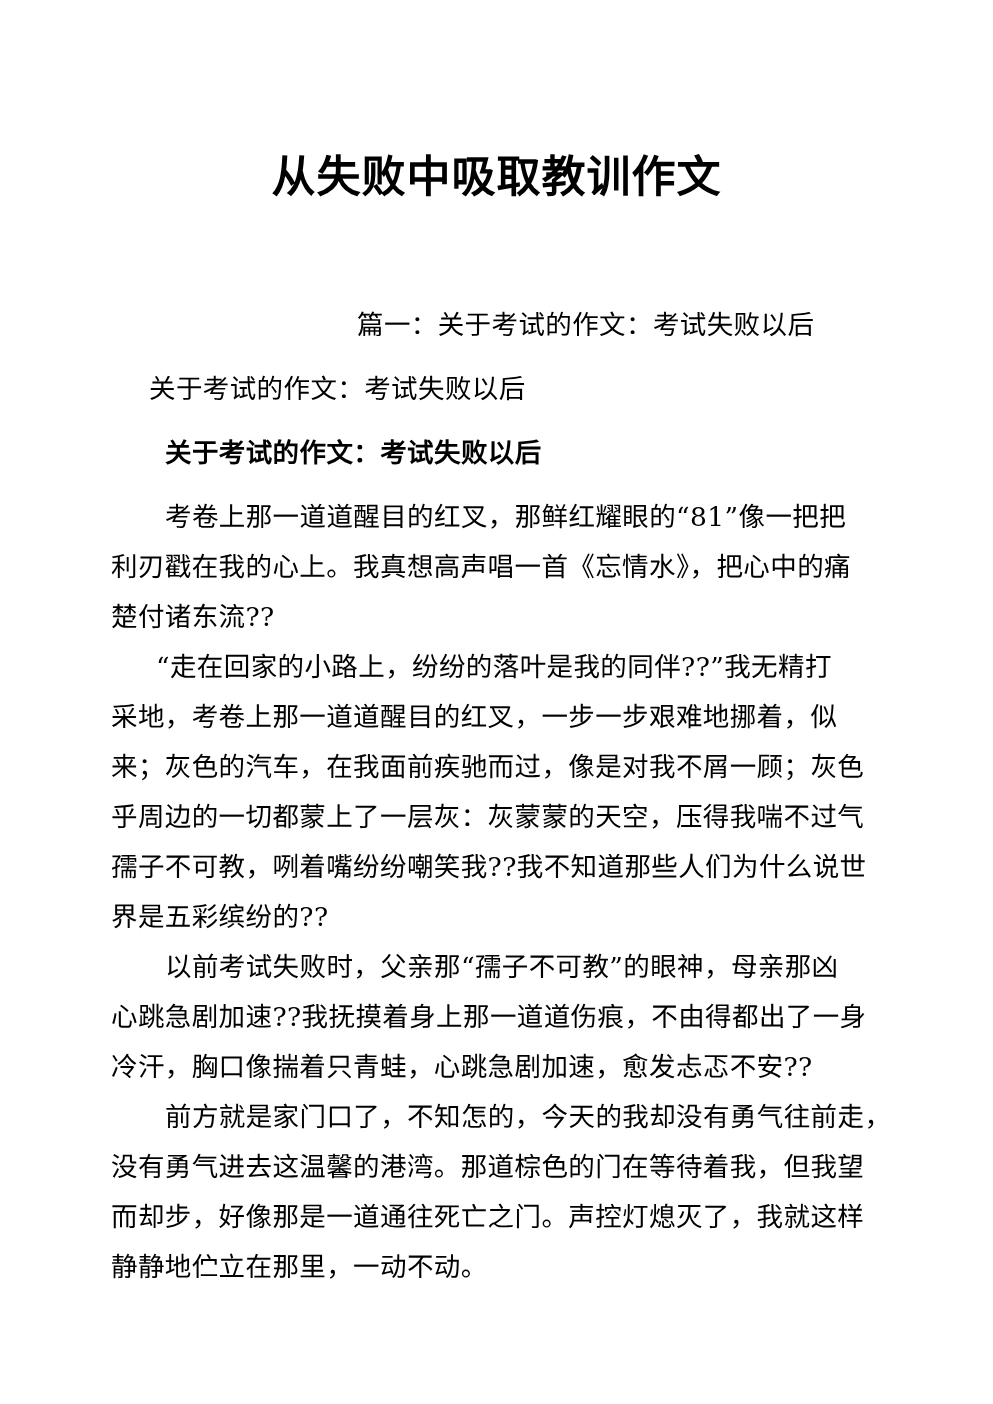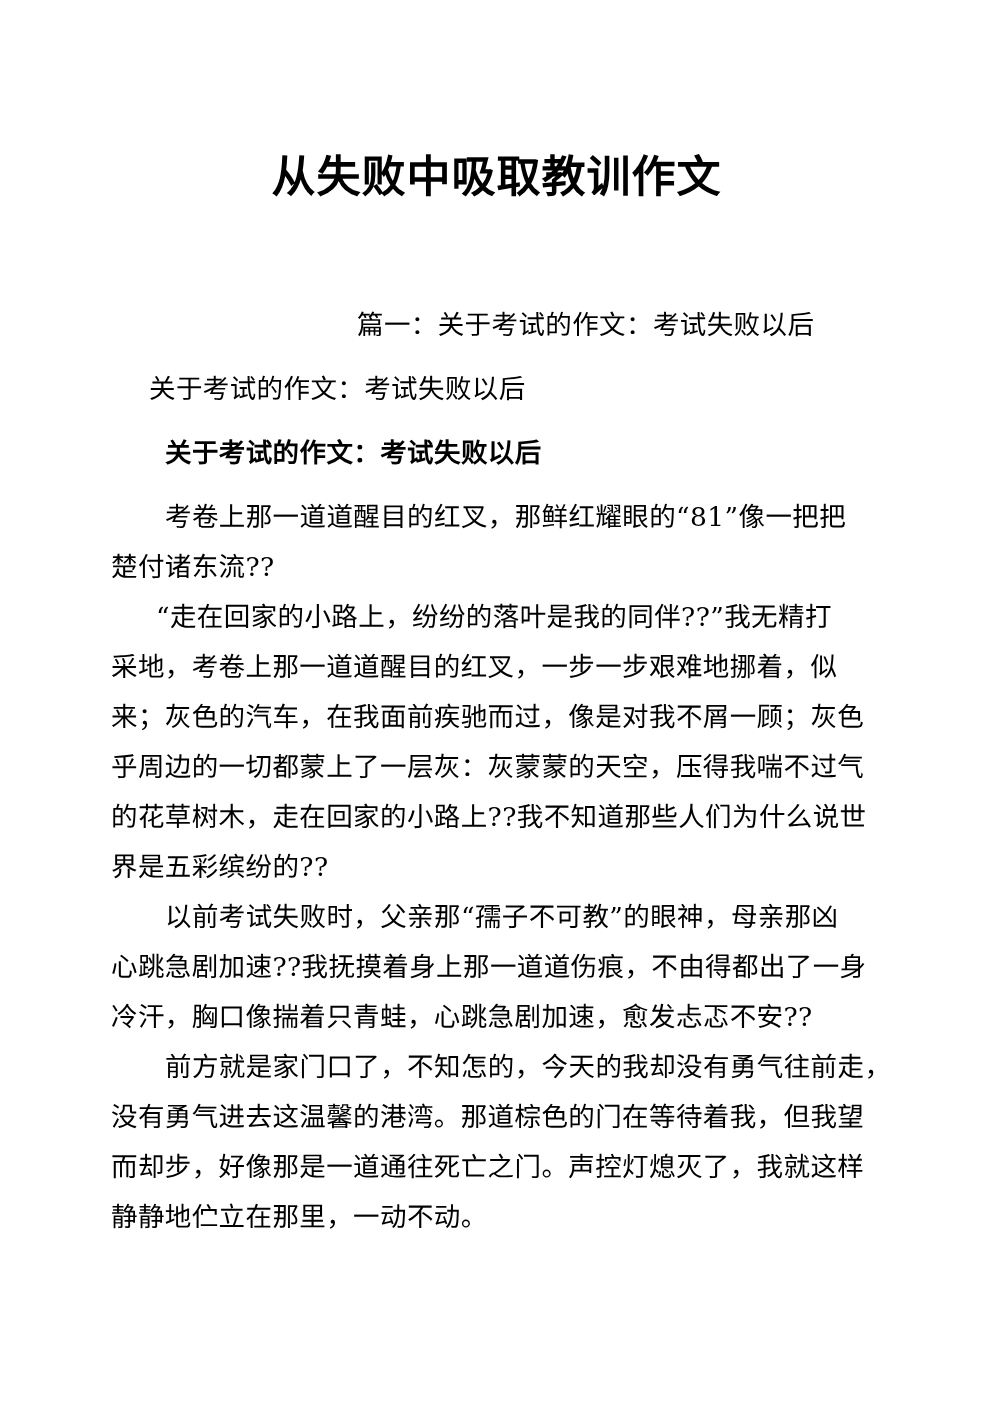--- a/index.html
+++ b/index.html
@@ -83,29 +83,30 @@
     <div class="line heading-sub-a">关于考试的作文：考试失败以后</div>
 
     <div class="spacer-sm"></div>
 
     <div class="line heading-sub-b">关于考试的作文：考试失败以后</div>
 
     <div class="spacer-sm"></div>
 
     <div>
       <div class="line indent">考卷上那一道道醒目的红叉，那鲜红耀眼的“81”像一把把</div>
+      <div class="line">利刃戳在我的心上。我真想高声唱一首《忘情水》，把心中的痛</div>
       <div class="line">楚付诸东流??</div>
     </div>
 
     <div>
       <div class="line indent-quote">“走在回家的小路上，纷纷的落叶是我的同伴??”我无精打</div>
       <div class="line">采地，考卷上那一道道醒目的红叉，一步一步艰难地挪着，似</div>
       <div class="line">来；灰色的汽车，在我面前疾驰而过，像是对我不屑一顾；灰色</div>
       <div class="line">乎周边的一切都蒙上了一层灰：灰蒙蒙的天空，压得我喘不过气</div>
-      <div class="line">的花草树木，走在回家的小路上??我不知道那些人们为什么说世</div>
+      <div class="line">孺子不可教，咧着嘴纷纷嘲笑我??我不知道那些人们为什么说世</div>
       <div class="line">界是五彩缤纷的??</div>
     </div>
 
     <div>
       <div class="line indent">以前考试失败时，父亲那“孺子不可教”的眼神，母亲那凶</div>
       <div class="line">心跳急剧加速??我抚摸着身上那一道道伤痕，不由得都出了一身</div>
       <div class="line">冷汗，胸口像揣着只青蛙，心跳急剧加速，愈发忐忑不安??</div>
     </div>
 
     <div>

